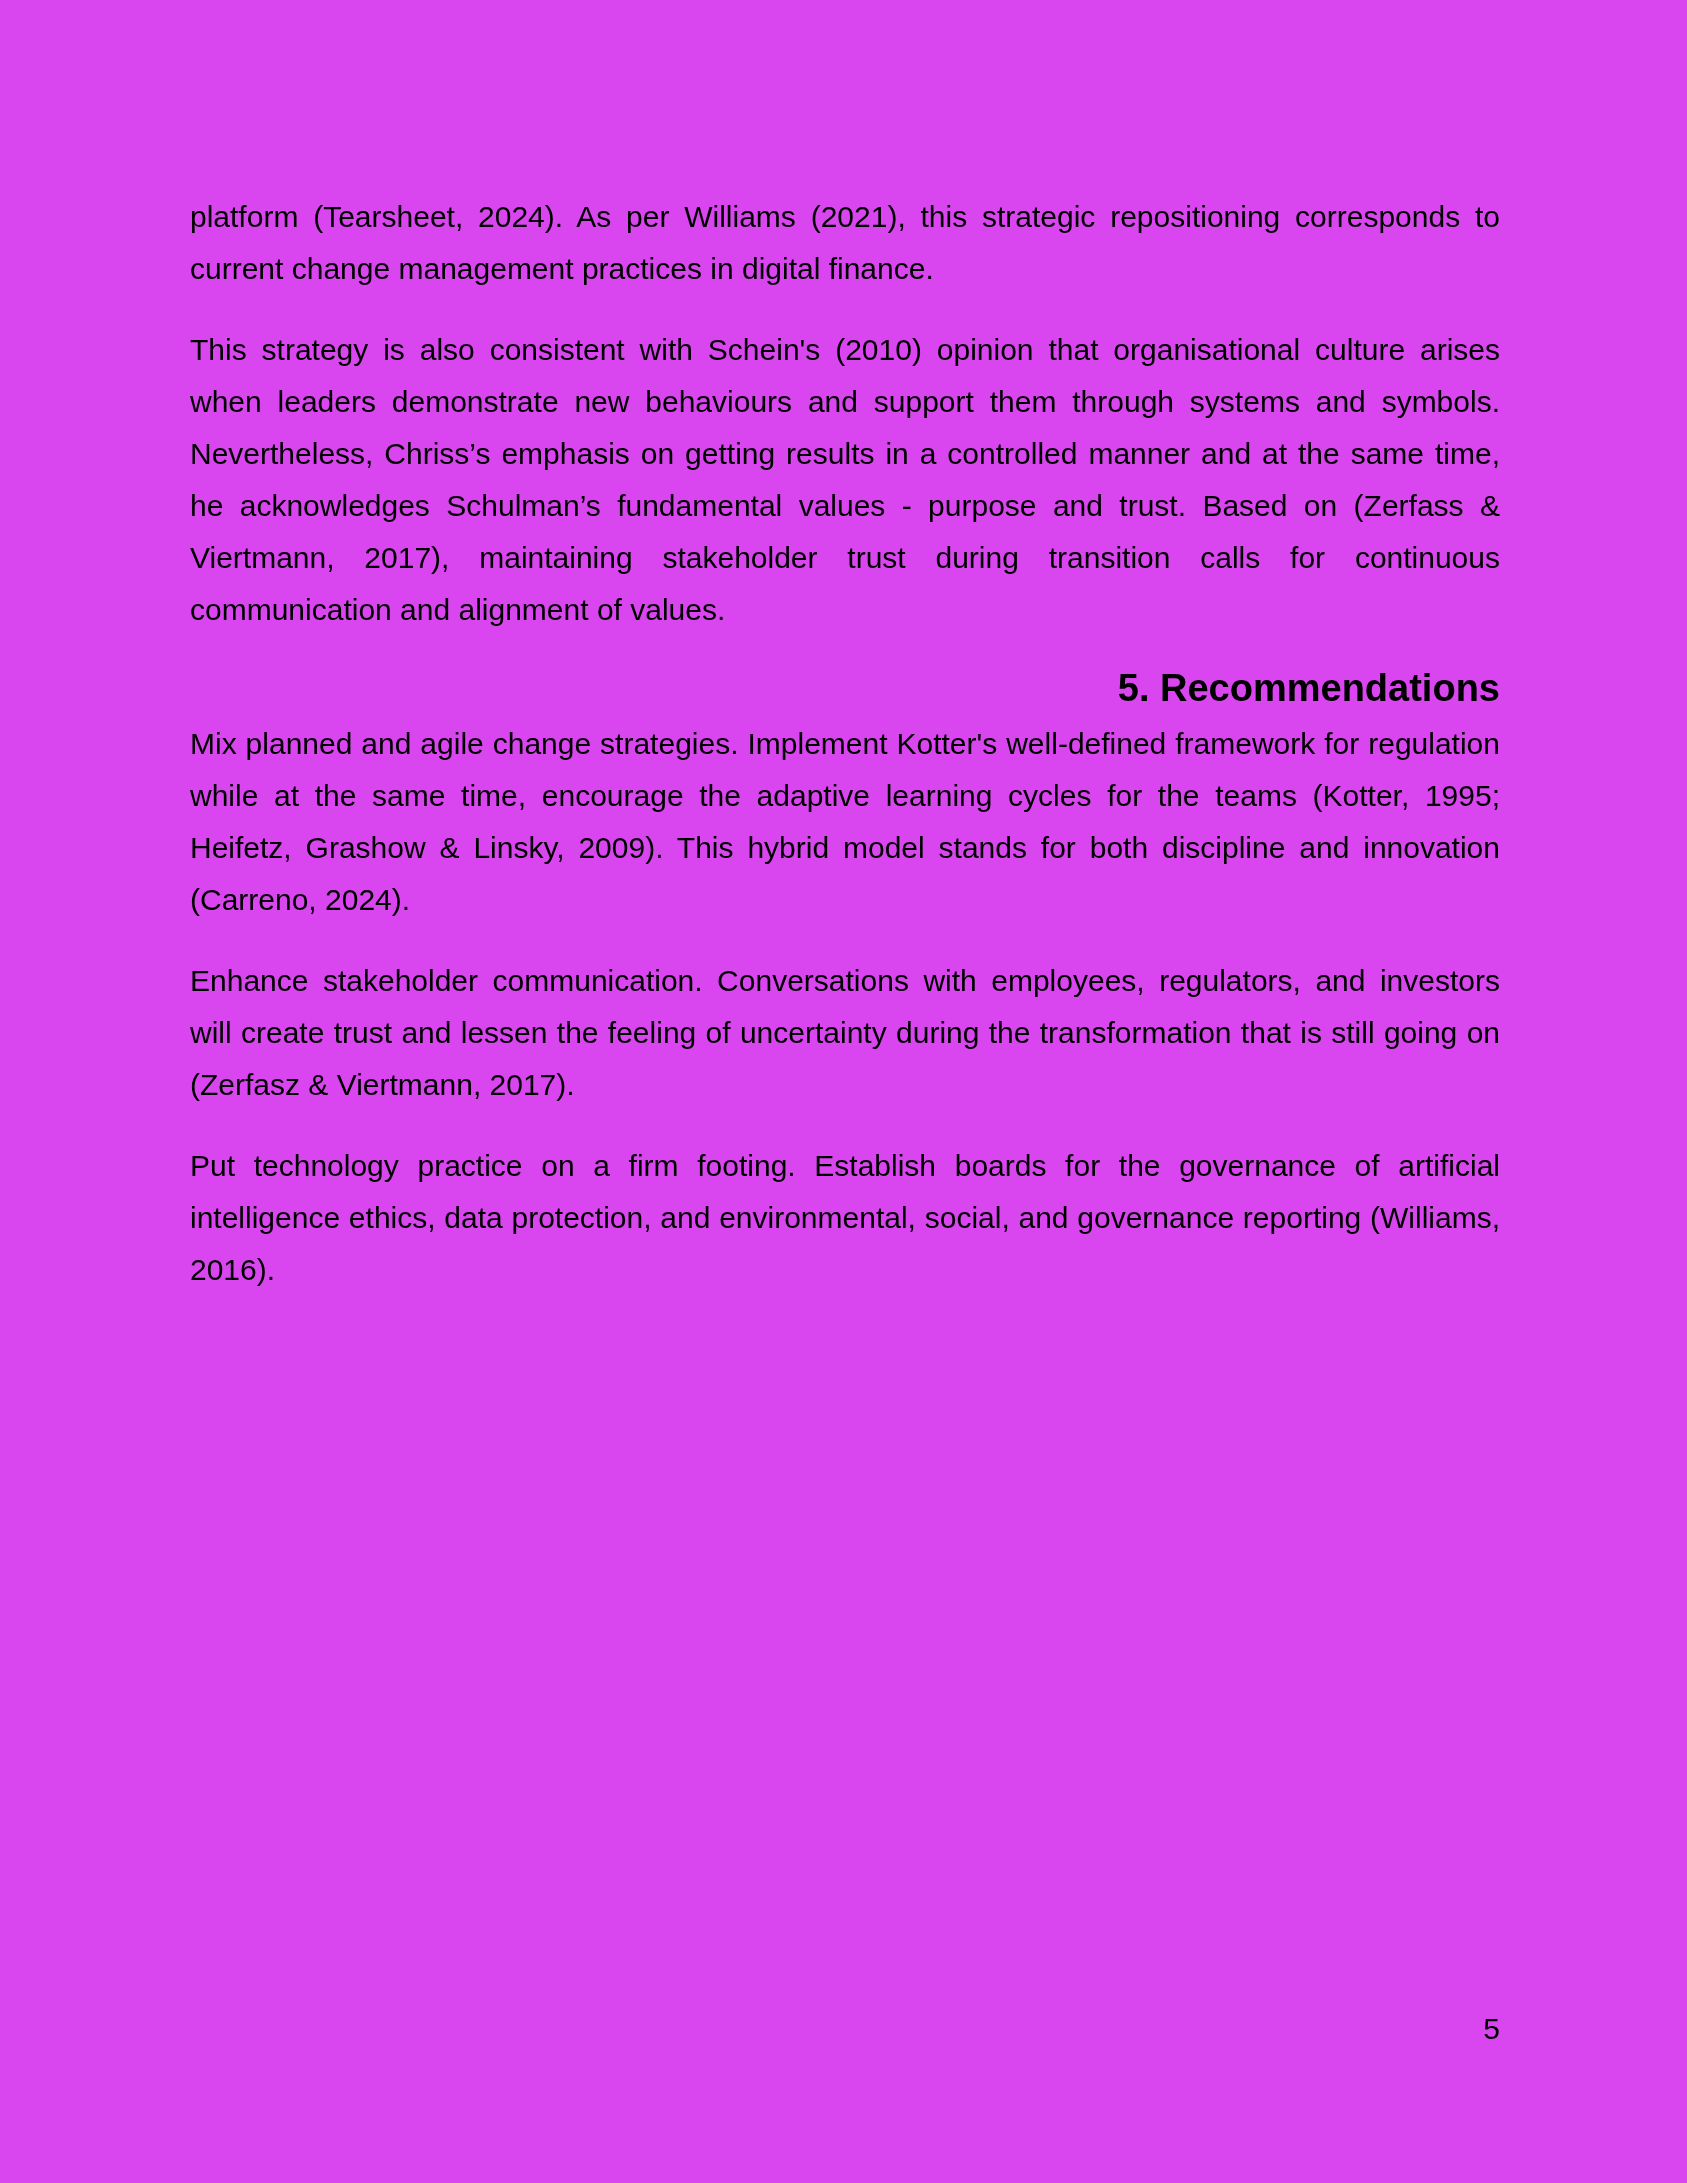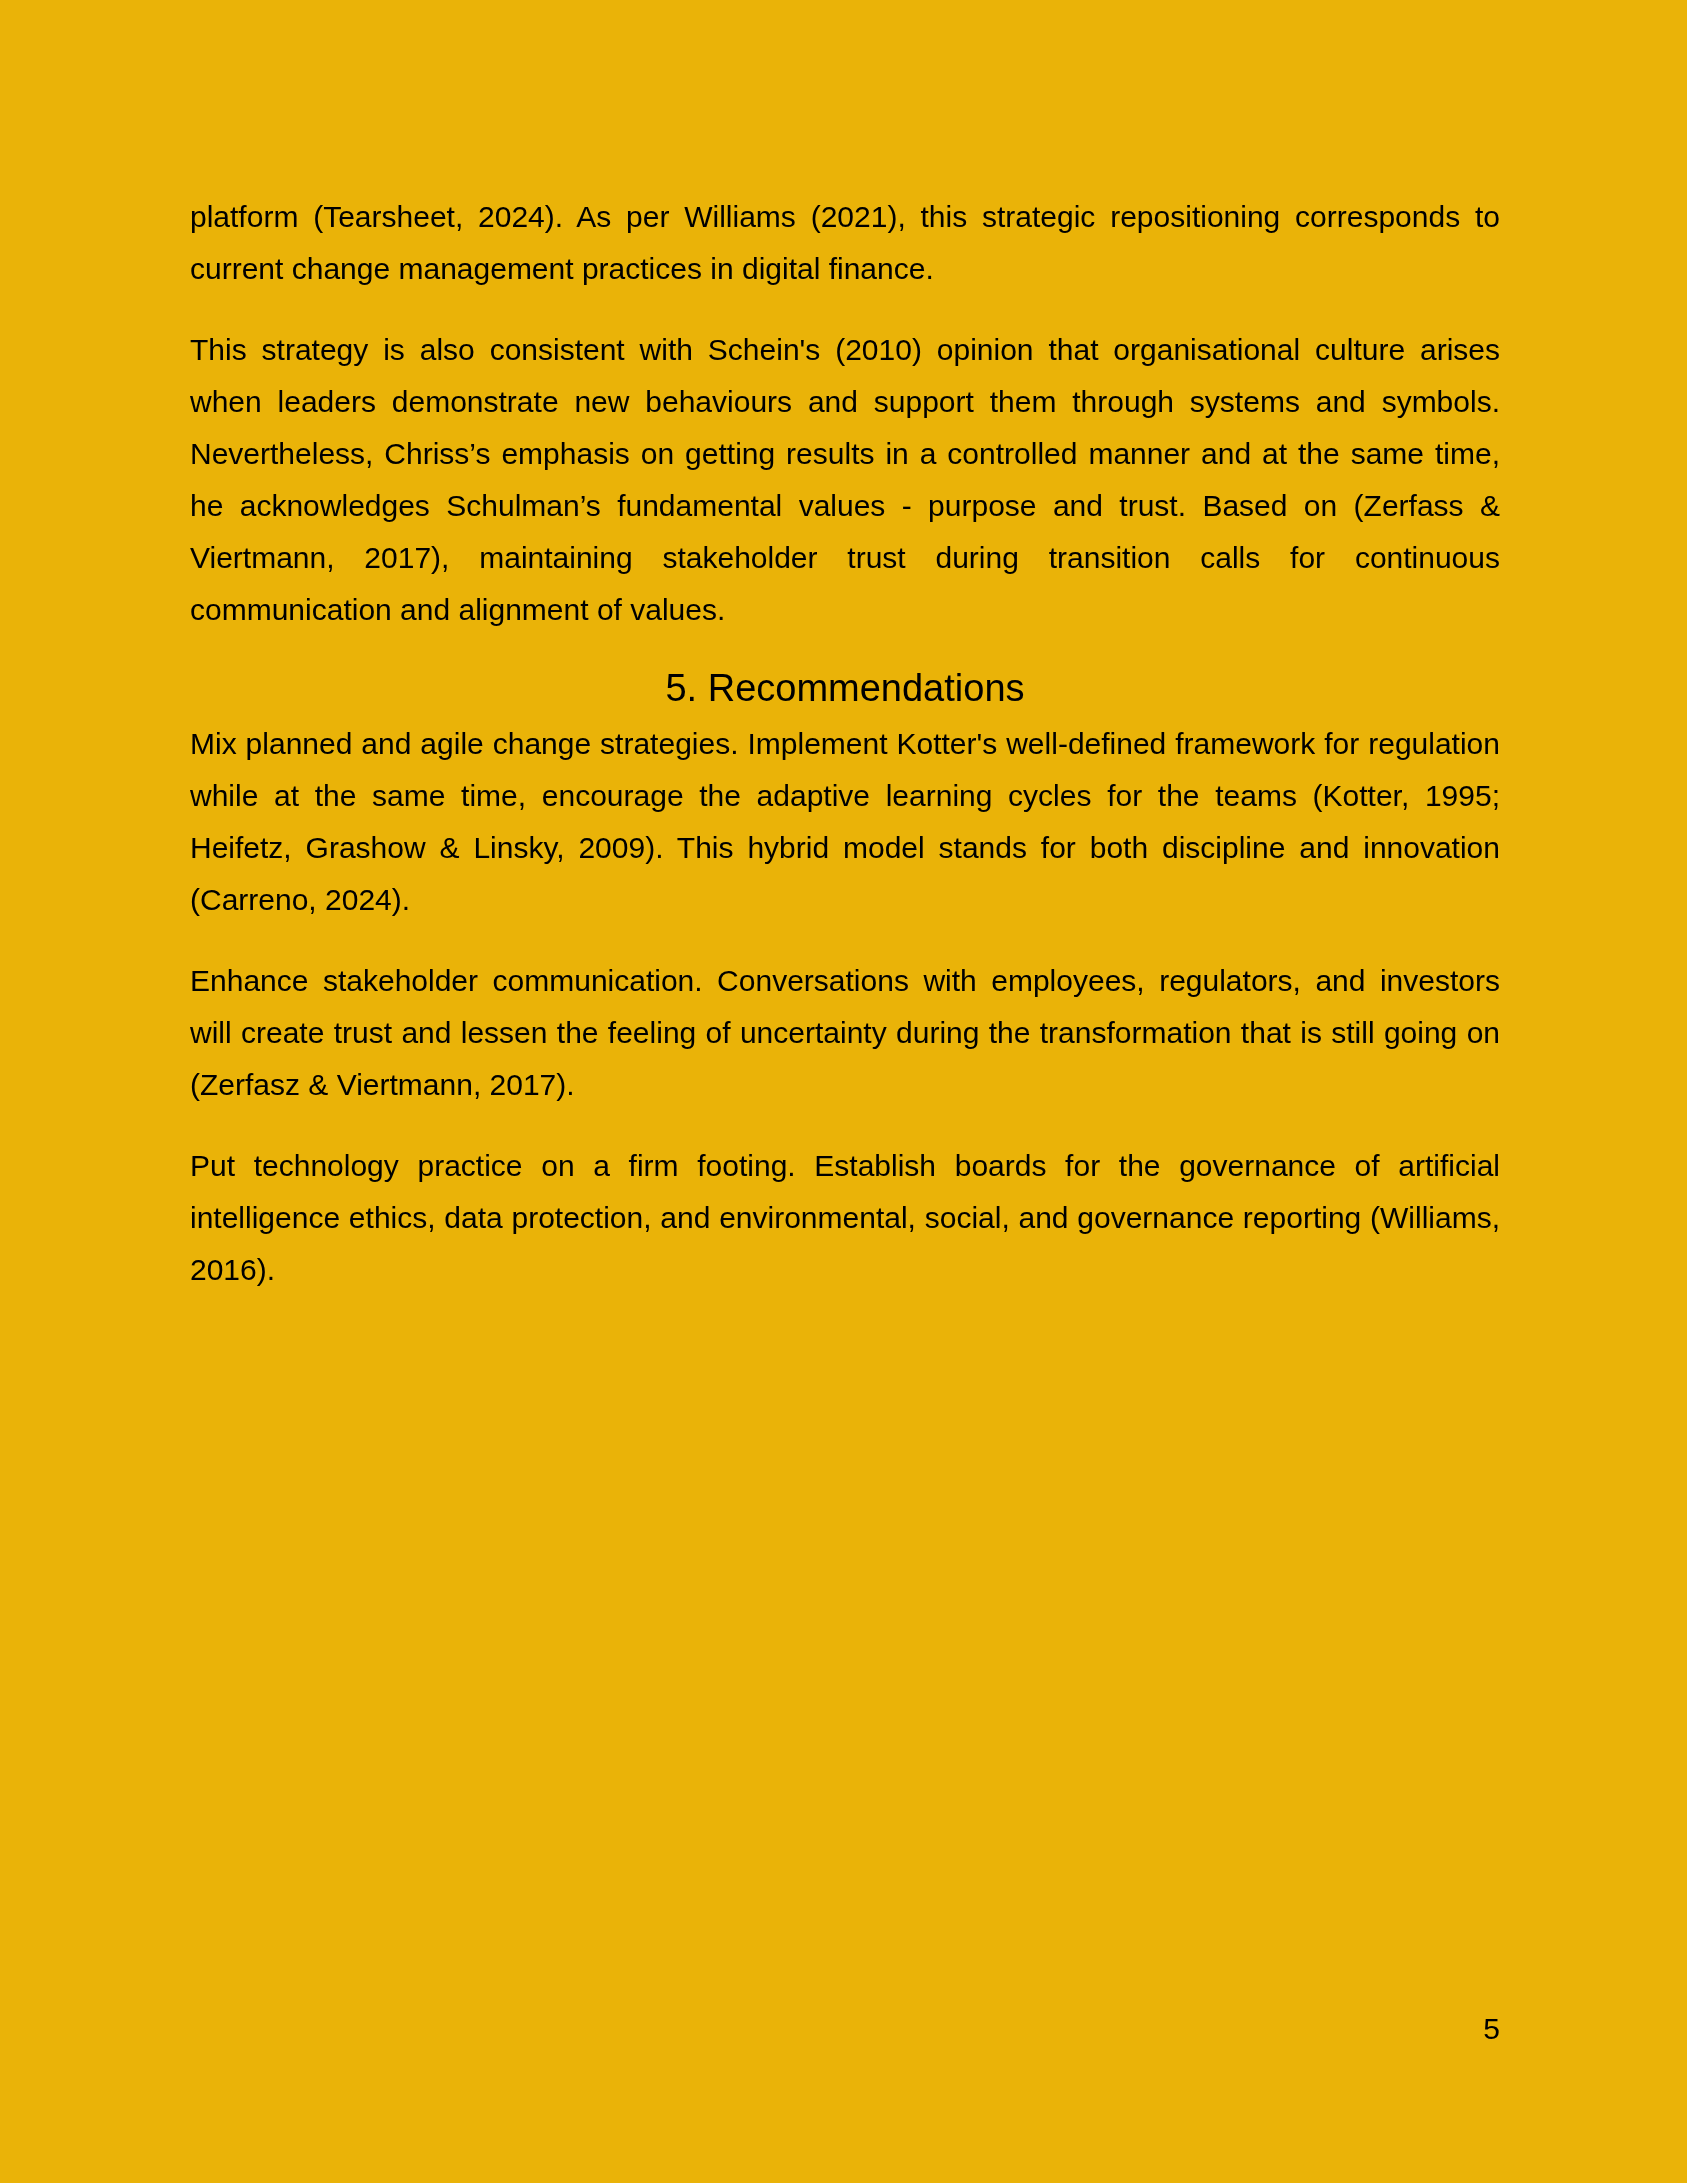--- a/index.html
+++ b/index.html
@@ -5,39 +5,39 @@
   html, body {
     margin: 0;
     padding: 0;
     background: #ffffff;
   }
   .page {
     position: relative;
     width: 1687px;
     height: 2183px;
     box-sizing: border-box;
-    background: #eab308;
+    background: #d946ef;
     padding: 191px 187px 16px 190px;
     font-family: "Liberation Sans", sans-serif;
     color: #000000;
     overflow: hidden;
   }
   .body-para {
     font-size: 30px;
     line-height: 52px;
     text-align: justify;
     margin: 0 0 29px 0;
     word-spacing: normal;
   }
   .section-heading {
     font-size: 38px;
     line-height: 46px;
-    font-weight: normal;
+    font-weight: bold;
     margin: 18.5px 0 6.6px 0;
-    text-align: center;
+    text-align: right;
   }
   .page-number {
     position: absolute;
     top: 2003px;
     right: 187px;
     font-size: 30px;
     line-height: 52px;
     text-align: right;
   }
 </style>

